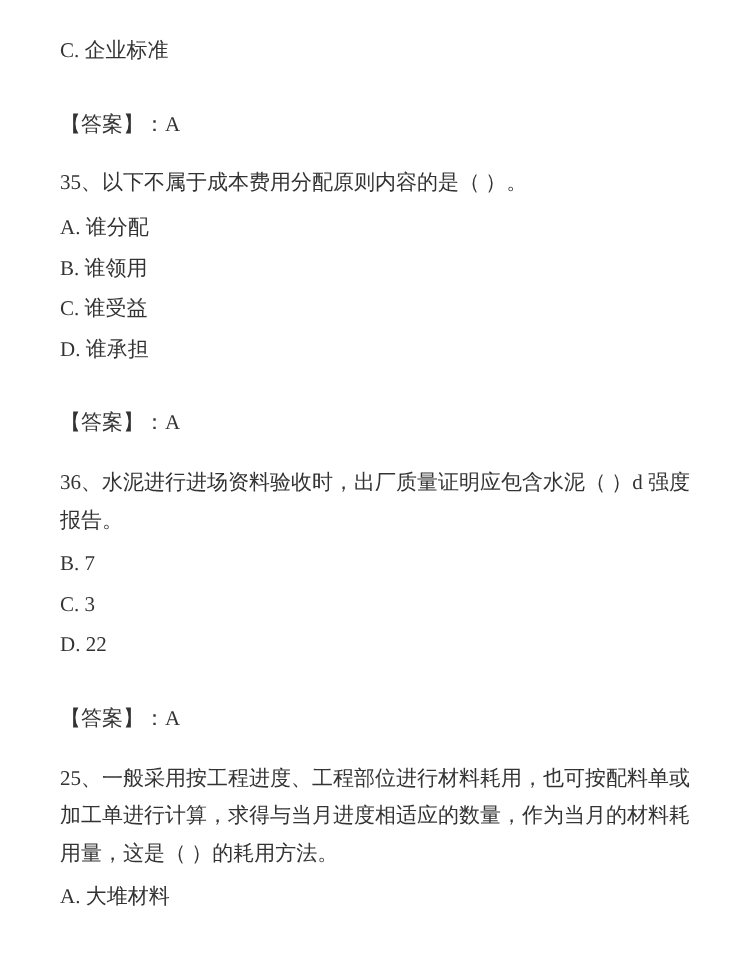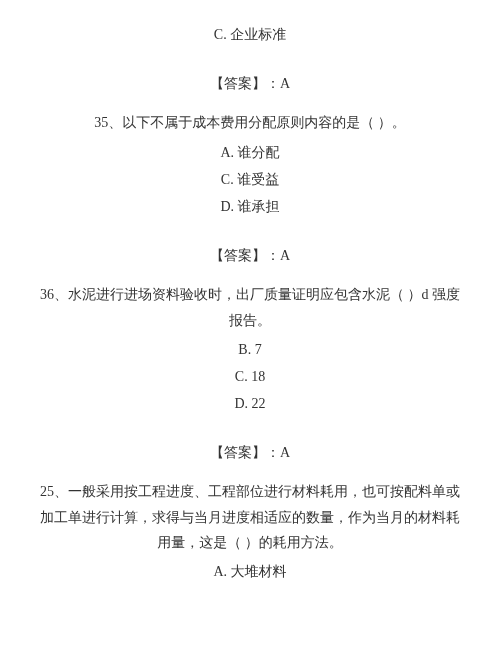--- a/index.html
+++ b/index.html
@@ -1,19 +1,18 @@
 <!DOCTYPE html>
 <html><head>
   <meta charset="utf-8">
   <style>
     * {
       margin: 0;
       padding: 0;
       box-sizing: border-box;
-      text-align: center;
     }
     body {
       background-color: #ffffff;
       font-family: "SimSun", "宋体", serif;
       font-size: 14px;
       color: #333333;
       width: 500px;
       min-height: 647px;
       padding: 20px 40px;
       line-height: 1.8;
@@ -51,36 +50,37 @@
 
 <div class="answer-line">
   <span class="answer-bracket">【答案】：A</span>
 </div>
 
 <div class="section-gap"></div>
 
 <div class="question-block">
   <div class="question-text">35、以下不属于成本费用分配原则内容的是（        ）。</div>
   <span class="option-line">A. 谁分配</span>
+  <span class="option-line">B. 谁领用</span>
   <span class="option-line">C. 谁受益</span>
   <span class="option-line">D. 谁承担</span>
 </div>
 
 <div class="section-gap"></div>
 
 <div class="answer-line">
   <span class="answer-bracket">【答案】：A</span>
 </div>
 
 <div class="section-gap"></div>
 
 <div class="question-block">
   <div class="question-text">36、水泥进行进场资料验收时，出厂质量证明应包含水泥（        ）d 强度报告。</div>
   <span class="option-line">B. 7</span>
-  <span class="option-line">C. 18</span>
+  <span class="option-line">C. 3</span>
   <span class="option-line">D. 22</span>
 </div>
 
 <div class="section-gap"></div>
 
 <div class="answer-line">
   <span class="answer-bracket">【答案】：A</span>
 </div>
 
 <div class="section-gap"></div>

